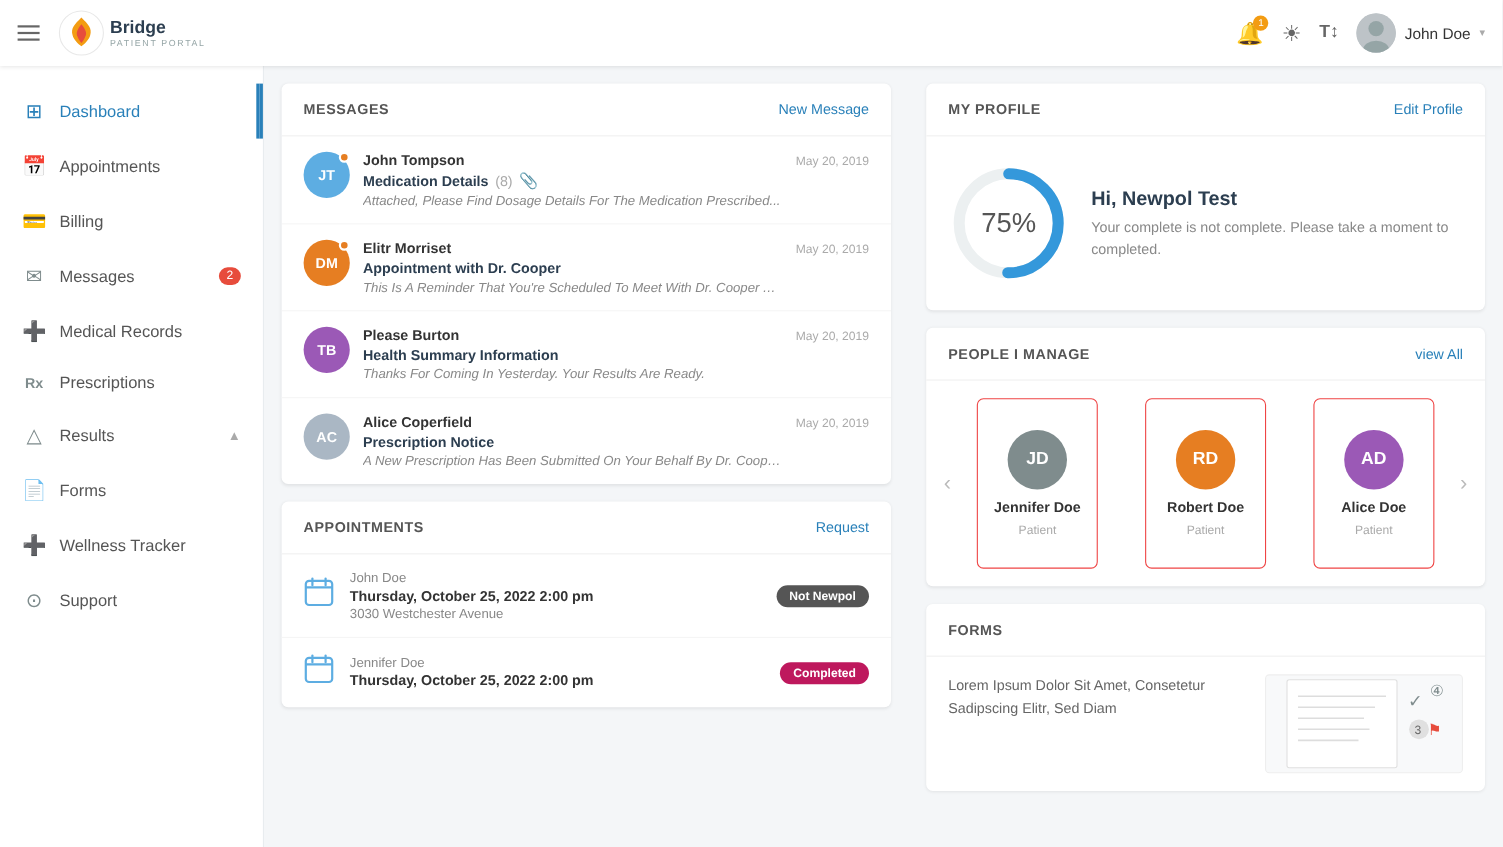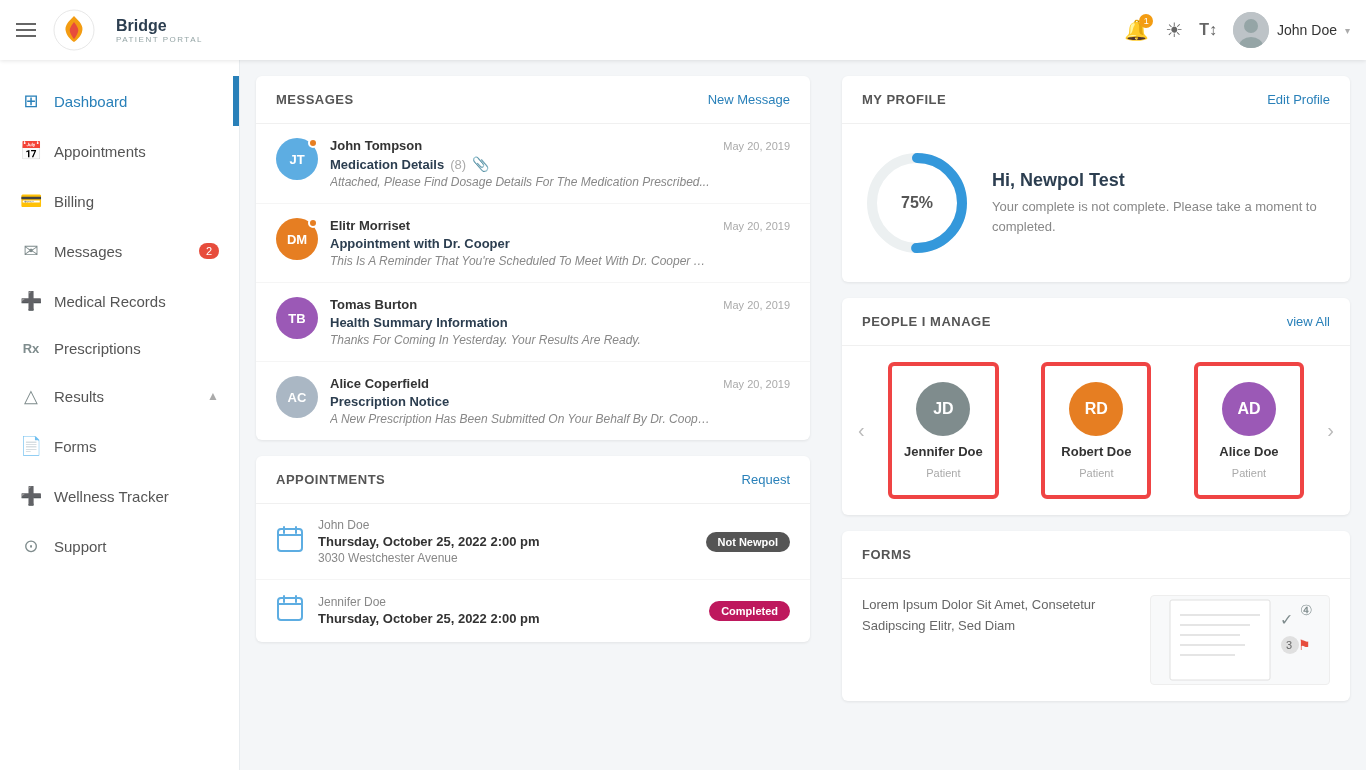--- a/index.html
+++ b/index.html
@@ -11,21 +11,21 @@
       background: #fff;
       display: flex;
       align-items: center;
       justify-content: space-between;
       padding: 0 16px;
       box-shadow: 0 1px 4px rgba(0,0,0,0.1);
       position: relative;
       z-index: 10;
     }
     .header-left { display: flex; align-items: center; gap: 16px; }
-    .logo { display: flex; align-items: center; gap: 20px; }
+    .logo { display: flex; align-items: center; gap: 4px; }
     .hamburger { cursor: pointer; display: flex; flex-direction: column; gap: 4px; }
     .hamburger span { width: 20px; height: 2px; background: #666; display: block; }
     .header-right { display: flex; align-items: center; gap: 16px; }
     .header-icon { font-size: 20px; color: #666; cursor: pointer; position: relative; }
     .notification-badge {
       position: absolute; top: -4px; right: -4px;
       background: #f39c12; color: #fff; font-size: 9px;
       width: 14px; height: 14px; border-radius: 50%;
       display: flex; align-items: center; justify-content: center;
     }
@@ -100,29 +100,29 @@
     .appt-date { font-size: 13px; font-weight: 600; color: #333; margin-bottom: 2px; }
     .appt-address { font-size: 12px; color: #888; }
     .appt-badge { padding: 4px 12px; border-radius: 12px; font-size: 11px; font-weight: 600; flex-shrink: 0; }
     .badge-not-booked { background: #555; color: #fff; }
     .badge-completed { background: #be185d; color: #fff; }
 
     
     .profile-card-content { display: flex; align-items: center; gap: 20px; padding: 24px 20px; }
     .profile-circle-wrap { position: relative; width: 110px; height: 110px; flex-shrink: 0; }
     .profile-circle-svg { width: 110px; height: 110px; }
-    .profile-pct { position: absolute; top: 50%; left: 50%; transform: translate(-50%, -50%); font-size: 16px; font-weight: 700; color: #555; }
+    .profile-pct { position: absolute; top: 50%; left: 50%; transform: translate(-50%, -50%); font-size: 25px; font-weight: 400; color: #555; }
     .profile-text h2 { font-size: 18px; font-weight: 600; color: #2c3e50; margin-bottom: 6px; }
     .profile-text p { font-size: 13px; color: #888; line-height: 1.5; }
 
     
     .people-card-content { padding: 16px 10px; display: flex; align-items: center; gap: 0; }
     .people-nav { font-size: 20px; color: #bbb; cursor: pointer; padding: 0 6px; }
     .people-list { display: flex; gap: 8px; flex: 1; justify-content: space-around; }
-    .person-card { display: flex; flex-direction: column; align-items: center; gap: 8px; padding: 16px 12px; border: 4px solid #ef4444; border-radius: 6px; min-width: 110px; cursor: pointer; }
+    .person-card { display: flex; flex-direction: column; align-items: center; gap: 8px; padding: 28px 12px; border: 1px solid #ef4444; border-radius: 6px; min-width: 110px; cursor: pointer; }
     .person-avatar { width: 54px; height: 54px; border-radius: 50%; display: flex; align-items: center; justify-content: center; font-size: 16px; font-weight: 700; color: #fff; }
     .person-name { font-size: 13px; font-weight: 600; color: #333; text-align: center; }
     .person-role { font-size: 11px; color: #aaa; }
 
     
     .forms-card-content { padding: 16px 20px; display: flex; align-items: flex-start; gap: 16px; }
     .forms-text { flex: 1; }
     .forms-text p { font-size: 13px; color: #666; line-height: 1.6; }
     .forms-preview { width: 180px; height: 90px; background: #f8f9fa; border-radius: 4px; overflow: hidden; position: relative; border: 1px solid #eee; display: flex; align-items: center; justify-content: center; }
 
@@ -264,21 +264,21 @@
               <span class="msg-date">May 20, 2019</span>
             </div>
             <div class="msg-subject">Appointment with Dr. Cooper</div>
             <div class="msg-preview">This Is A Reminder That You're Scheduled To Meet With Dr. Cooper At...</div>
           </div>
         </div>
         <div class="message-item">
           <div class="avatar-circle" style="background:#9b59b6;">TB</div>
           <div class="msg-content">
             <div class="msg-top">
-              <span class="msg-sender">Tomas Burton</span>
+              <span class="msg-sender">Please Burton</span>
               <span class="msg-date">May 20, 2019</span>
             </div>
             <div class="msg-subject">Health Summary Information</div>
             <div class="msg-preview">Thanks For Coming In Yesterday.  Your Results Are Ready.</div>
           </div>
         </div>
         <div class="message-item">
           <div class="avatar-circle" style="background:#aab7c4;">AC</div>
           <div class="msg-content">
             <div class="msg-top">

